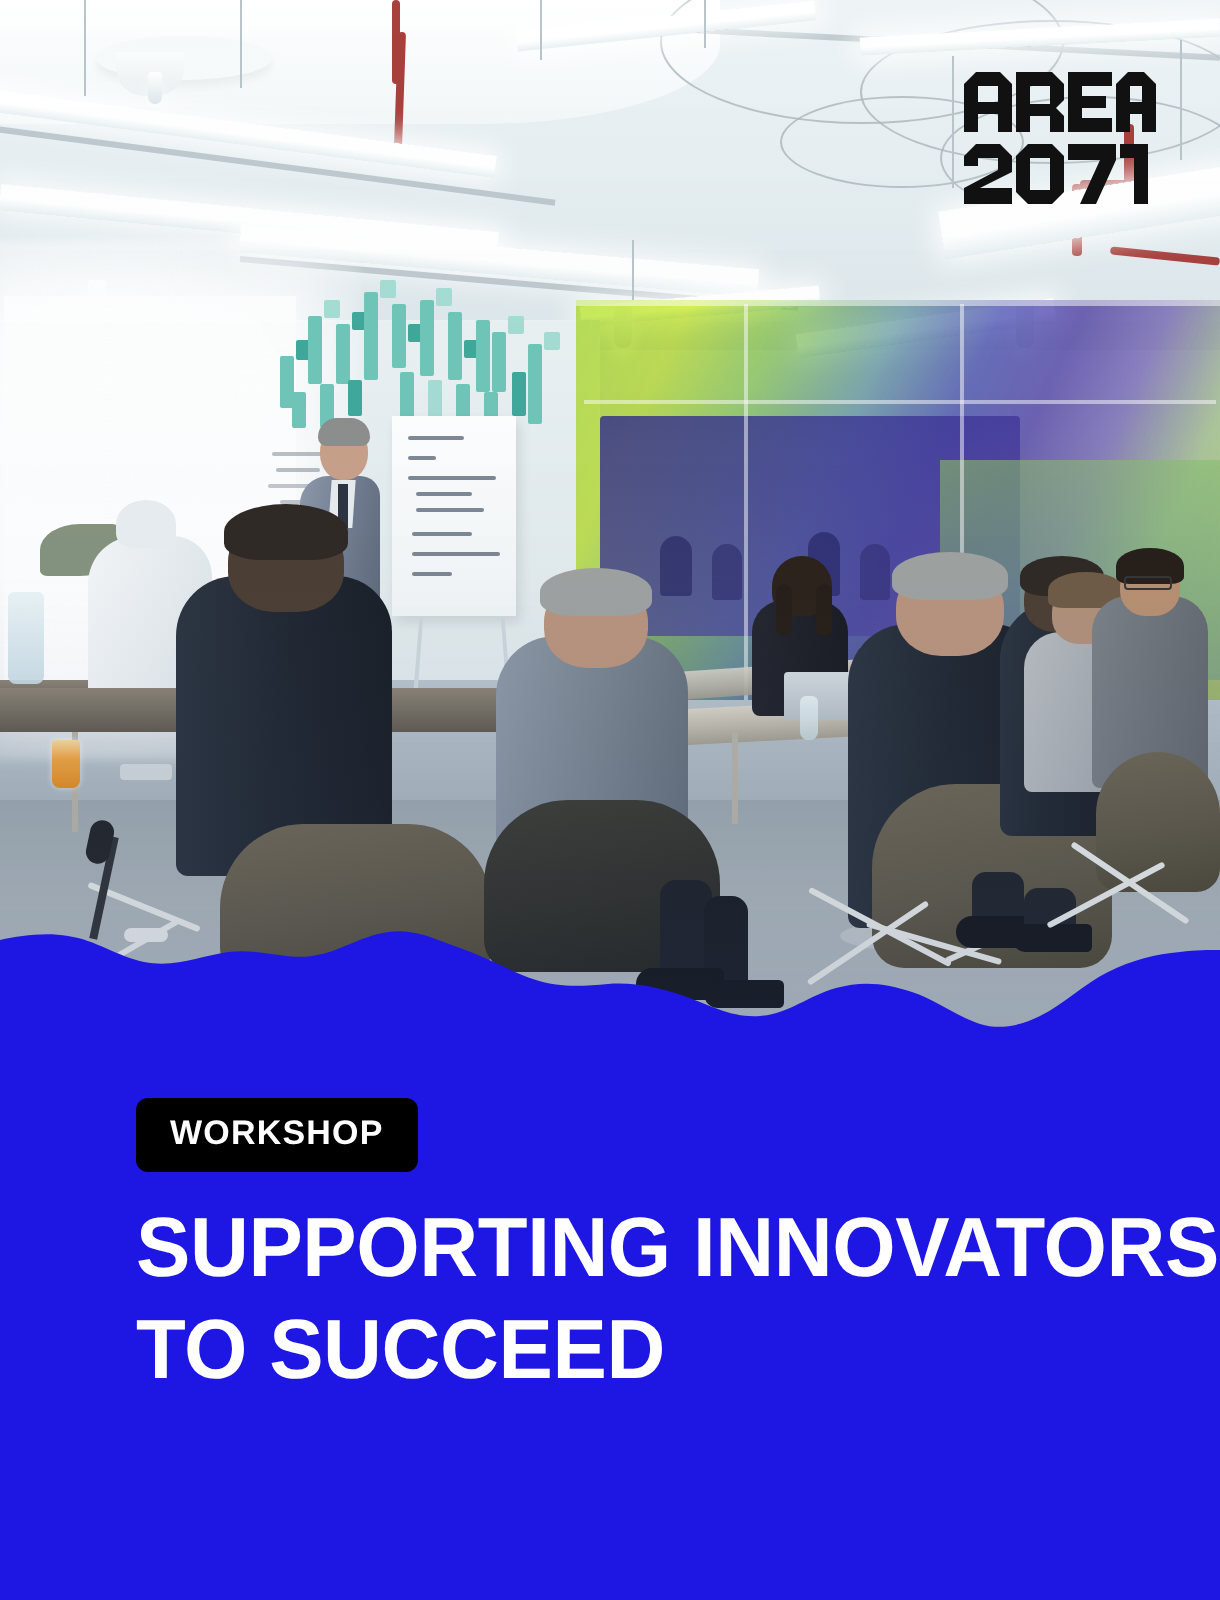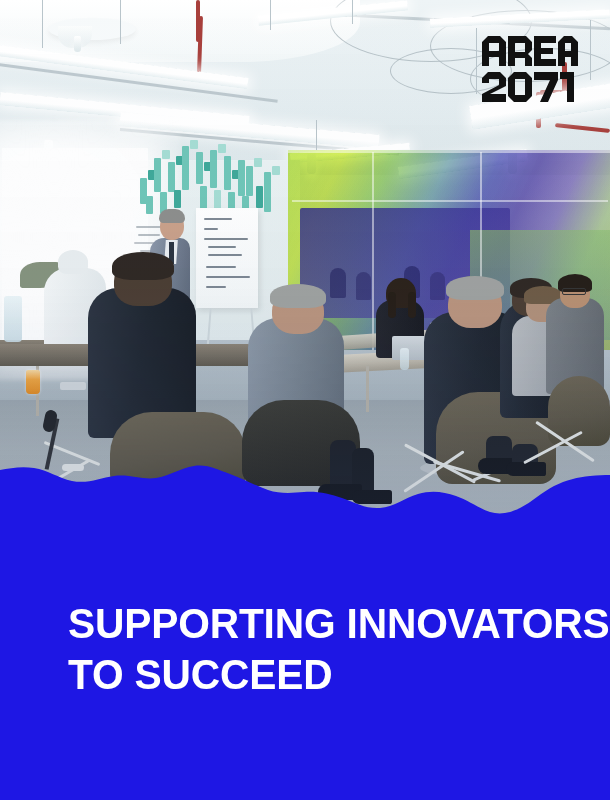--- a/index.html
+++ b/index.html
@@ -728,19 +728,20 @@
 
         <path d="M26 6 L32 0 L44 0 L50 6 L50 24 L44 30 L32 30 L26 24 Z M33 23 L43 23 L43 7 L33 7 Z"></path>
 
         <path d="M52 0 L76 0 L76 8 L66 30 L58 30 L68 8 L52 8 Z"></path>
 
         <path d="M78 0 L92 0 L92 30 L85 30 L85 7 L78 7 Z"></path>
       </g>
     </svg>
   </div>
 
+  <div class="badge">WORKSHOP</div>
 
   <div class="headline">
     <span class="ln">SUPPORTING INNOVATORS</span>
     <span class="ln">TO SUCCEED</span>
   </div>
 
 </div>
 
 </body></html>

